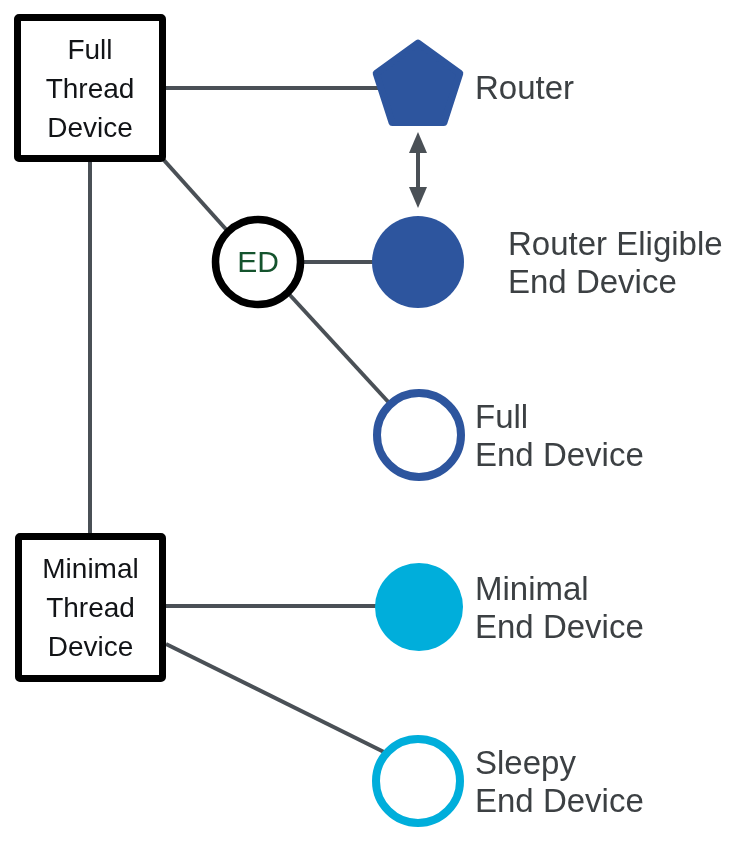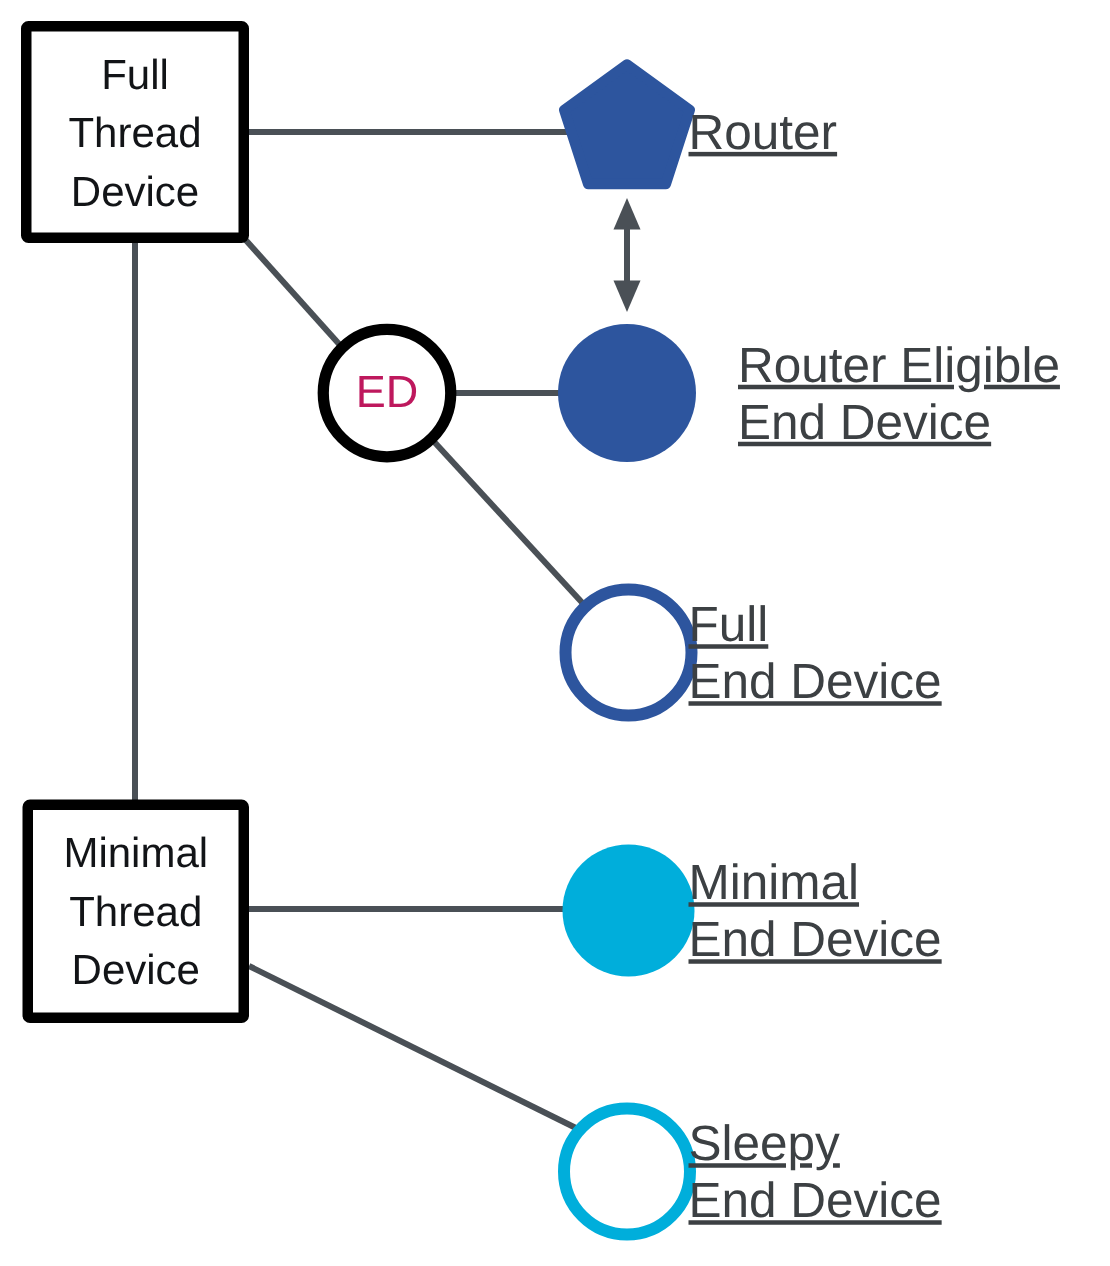--- a/index.html
+++ b/index.html
@@ -64,41 +64,40 @@
     white-space: pre-line;
     font-size: 28px;
     line-height: 39px;
     color: #121417;
   }
   .box-ftd { left: 14px; top: 14px; width: 152px; height: 148px; }
   .box-mtd { left: 15px; top: 533px; width: 151px; height: 149px; }
 
   .node-label {
     position: absolute;
-    left: 459px;
+    left: 475px;
     transform: translateY(-50%);
     white-space: pre-line;
     font-size: 33px;
     line-height: 37.5px;
     color: var(--label-gray);
-    text-decoration: underline;
   }
   .label-router { top: 88px; }
   .label-reed   { top: 262px; margin-left: 33px; }
   .label-fed    { top: 435px; }
   .label-med    { top: 607px; }
   .label-sed    { top: 781px; }
 
   .ed-badge {
     position: absolute;
     left: 258px;
     top: 262px;
     transform: translate(-50%, -50%);
     font-size: 30px;
-    color: #be185d;
+    color: #14532d;
   }
 </style>
 </head>
 <body>
 
 <div class="canvas">
 
   <svg class="diagram-svg" viewBox="0 0 740 844">
 
     <line class="edge" x1="166" y1="88" x2="390" y2="88"></line>

